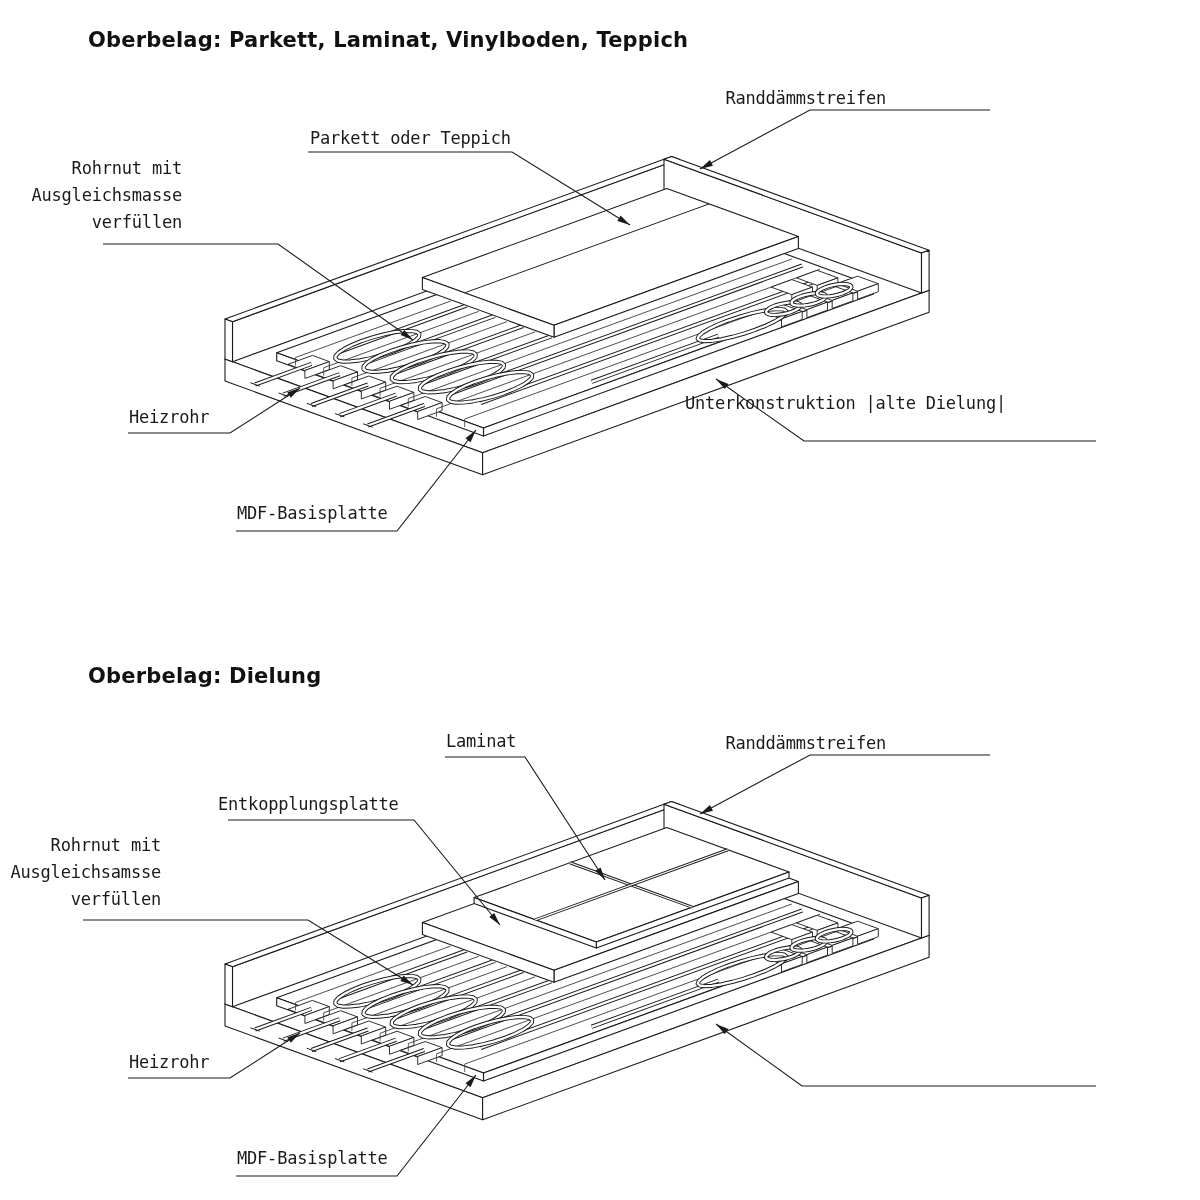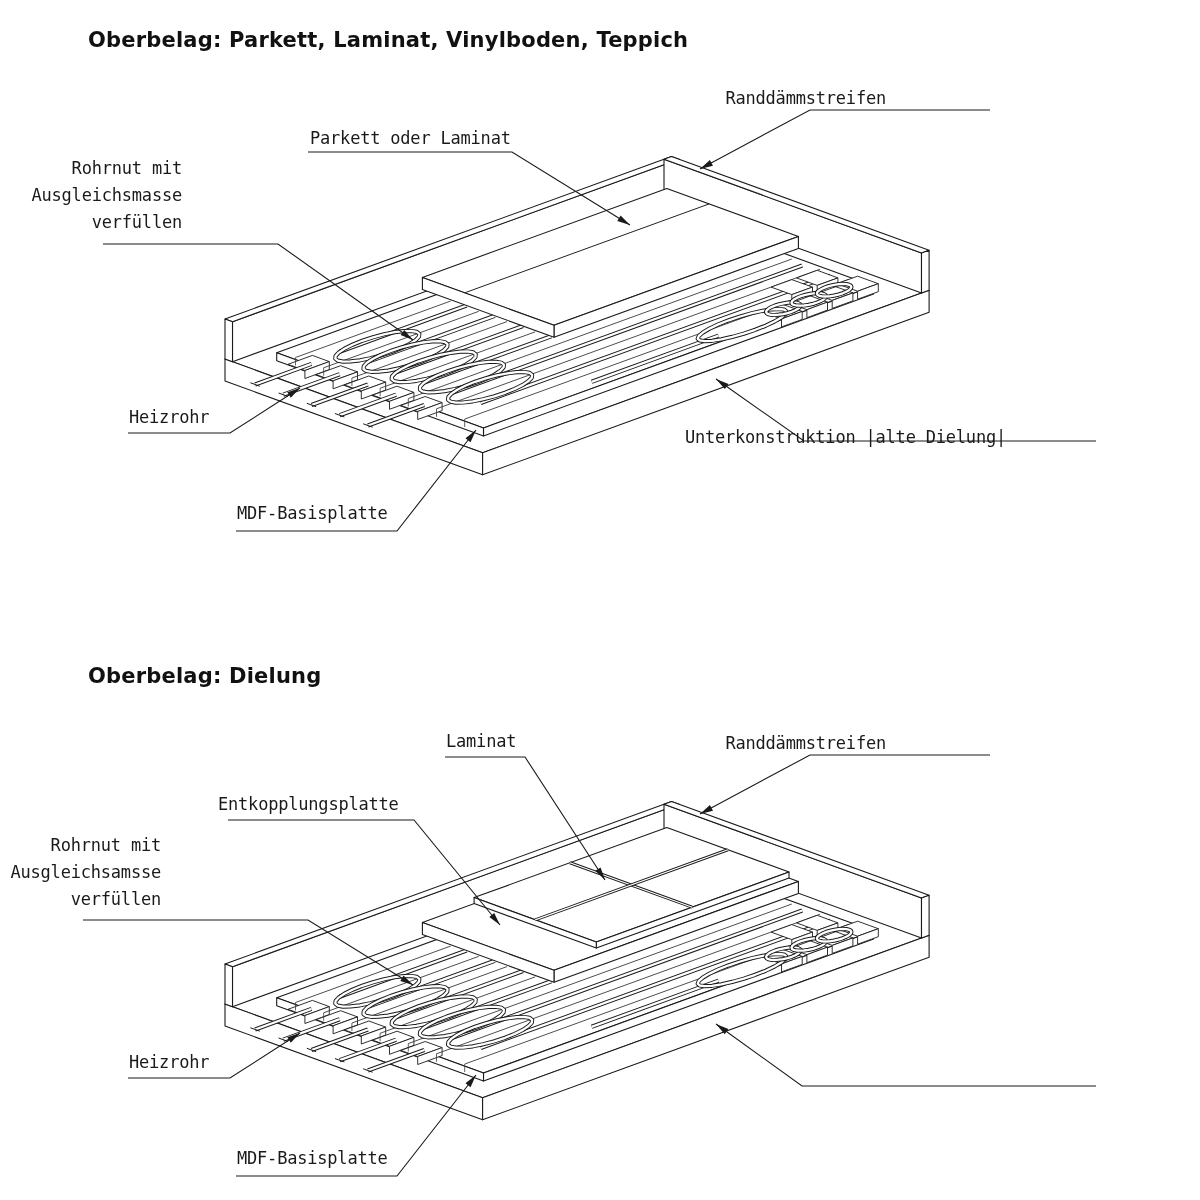--- a/index.html
+++ b/index.html
@@ -247,33 +247,33 @@
       <polyline points="236,1176 397,1176 476,1075" fill="none" stroke="#1a1a1a" stroke-width="1.1"></polyline>
       <polygon points="476,1075 470.5,1087.2 465.5,1083.3" fill="#1a1a1a"></polygon>
       <polyline points="1112,1086 802,1086 716,1024" fill="none" stroke="#1a1a1a" stroke-width="1.1"></polyline>
       <polygon points="716,1024 728.4,1029.0 724.7,1034.2" fill="#1a1a1a"></polygon>
     </svg>
 
   <div class="title" style="left:88px;top:28px">Oberbelag: Parkett, Laminat, Vinylboden, Teppich</div>
 
   <div class="lbl" style="right:210px;top:87px">Randdämmstreifen</div>
 
-  <div class="lbl" style="left:310px;top:127px">Parkett oder Laminat</div>
+  <div class="lbl" style="left:310px;top:127px">Parkett oder Teppich</div>
 
   <div class="lbl multi" style="right:914px;top:155px">
     <div>Rohrnut mit</div>
     <div>Ausgleichsmasse</div>
     <div>verfüllen</div>
   </div>
 
   <div class="lbl" style="left:129px;top:406px">Heizrohr</div>
 
   <div class="lbl" style="left:237px;top:502px">MDF-Basisplatte</div>
 
-  <div class="lbl" style="right:90px;top:426px">Unterkonstruktion |alte Dielung|</div>
+  <div class="lbl" style="right:90px;top:392px">Unterkonstruktion |alte Dielung|</div>
 
   <div class="title" style="left:88px;top:664px">Oberbelag: Dielung</div>
 
   <div class="lbl" style="right:210px;top:732px">Randdämmstreifen</div>
 
   <div class="lbl" style="left:446px;top:730px">Laminat</div>
 
   <div class="lbl" style="left:218px;top:793px">Entkopplungsplatte</div>
 
   <div class="lbl multi" style="right:935px;top:832px">

